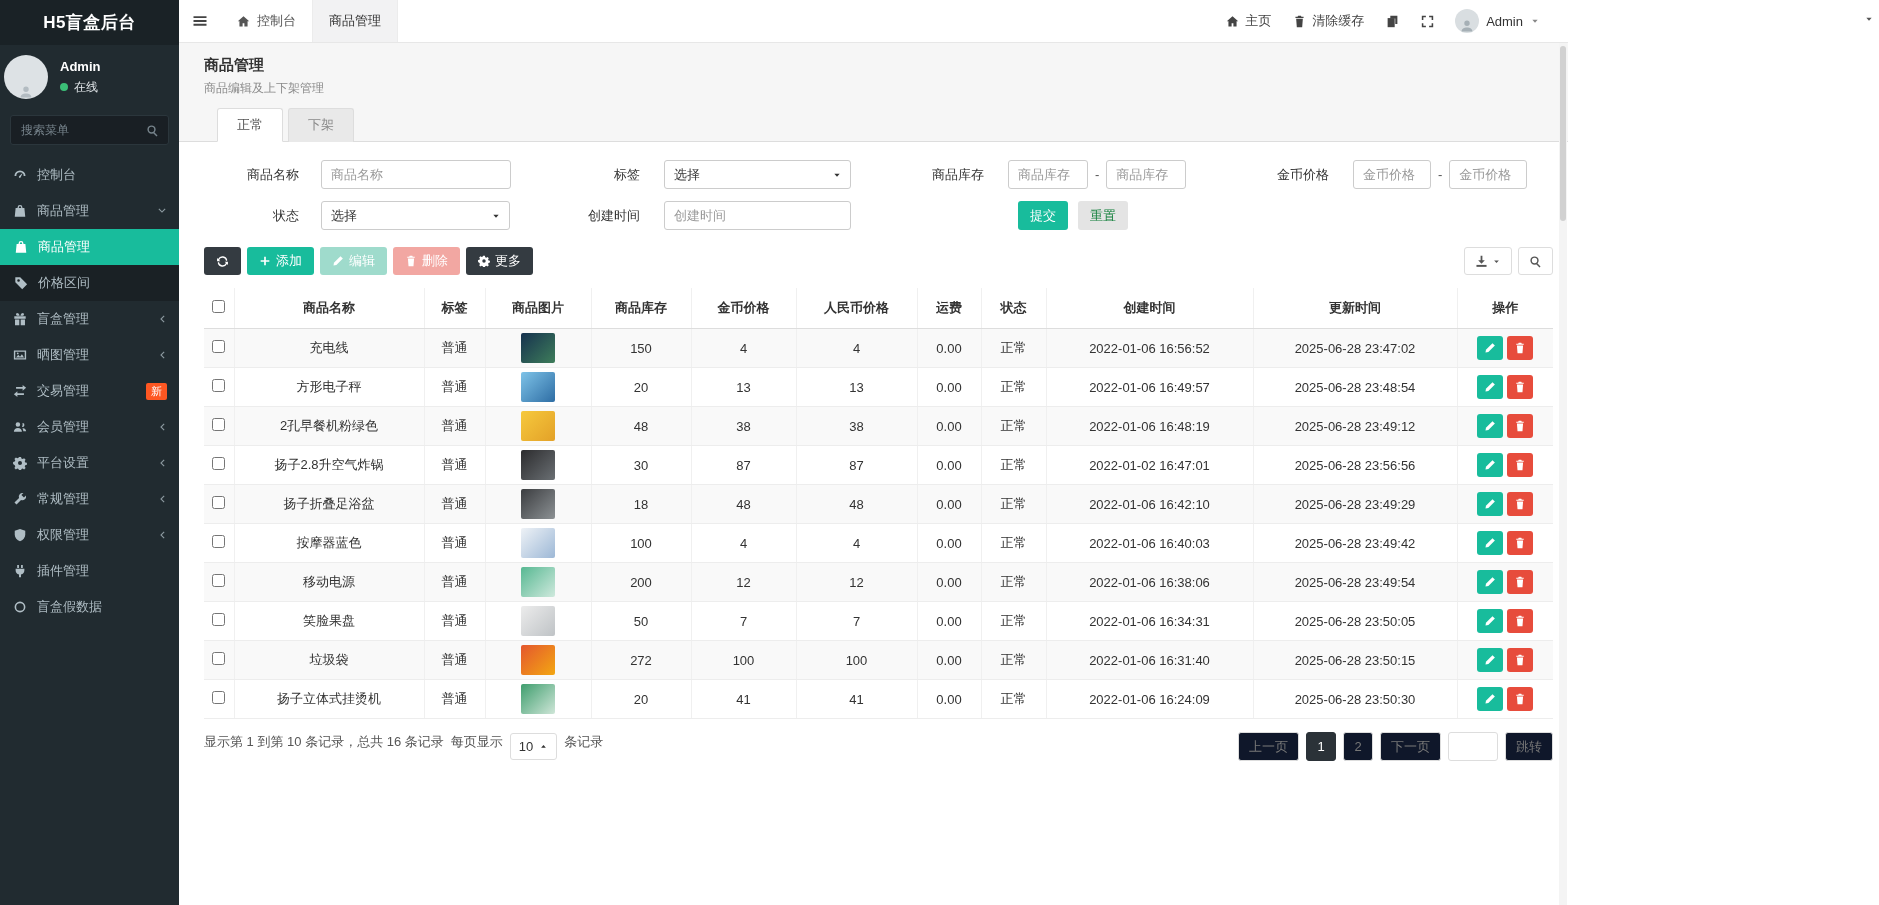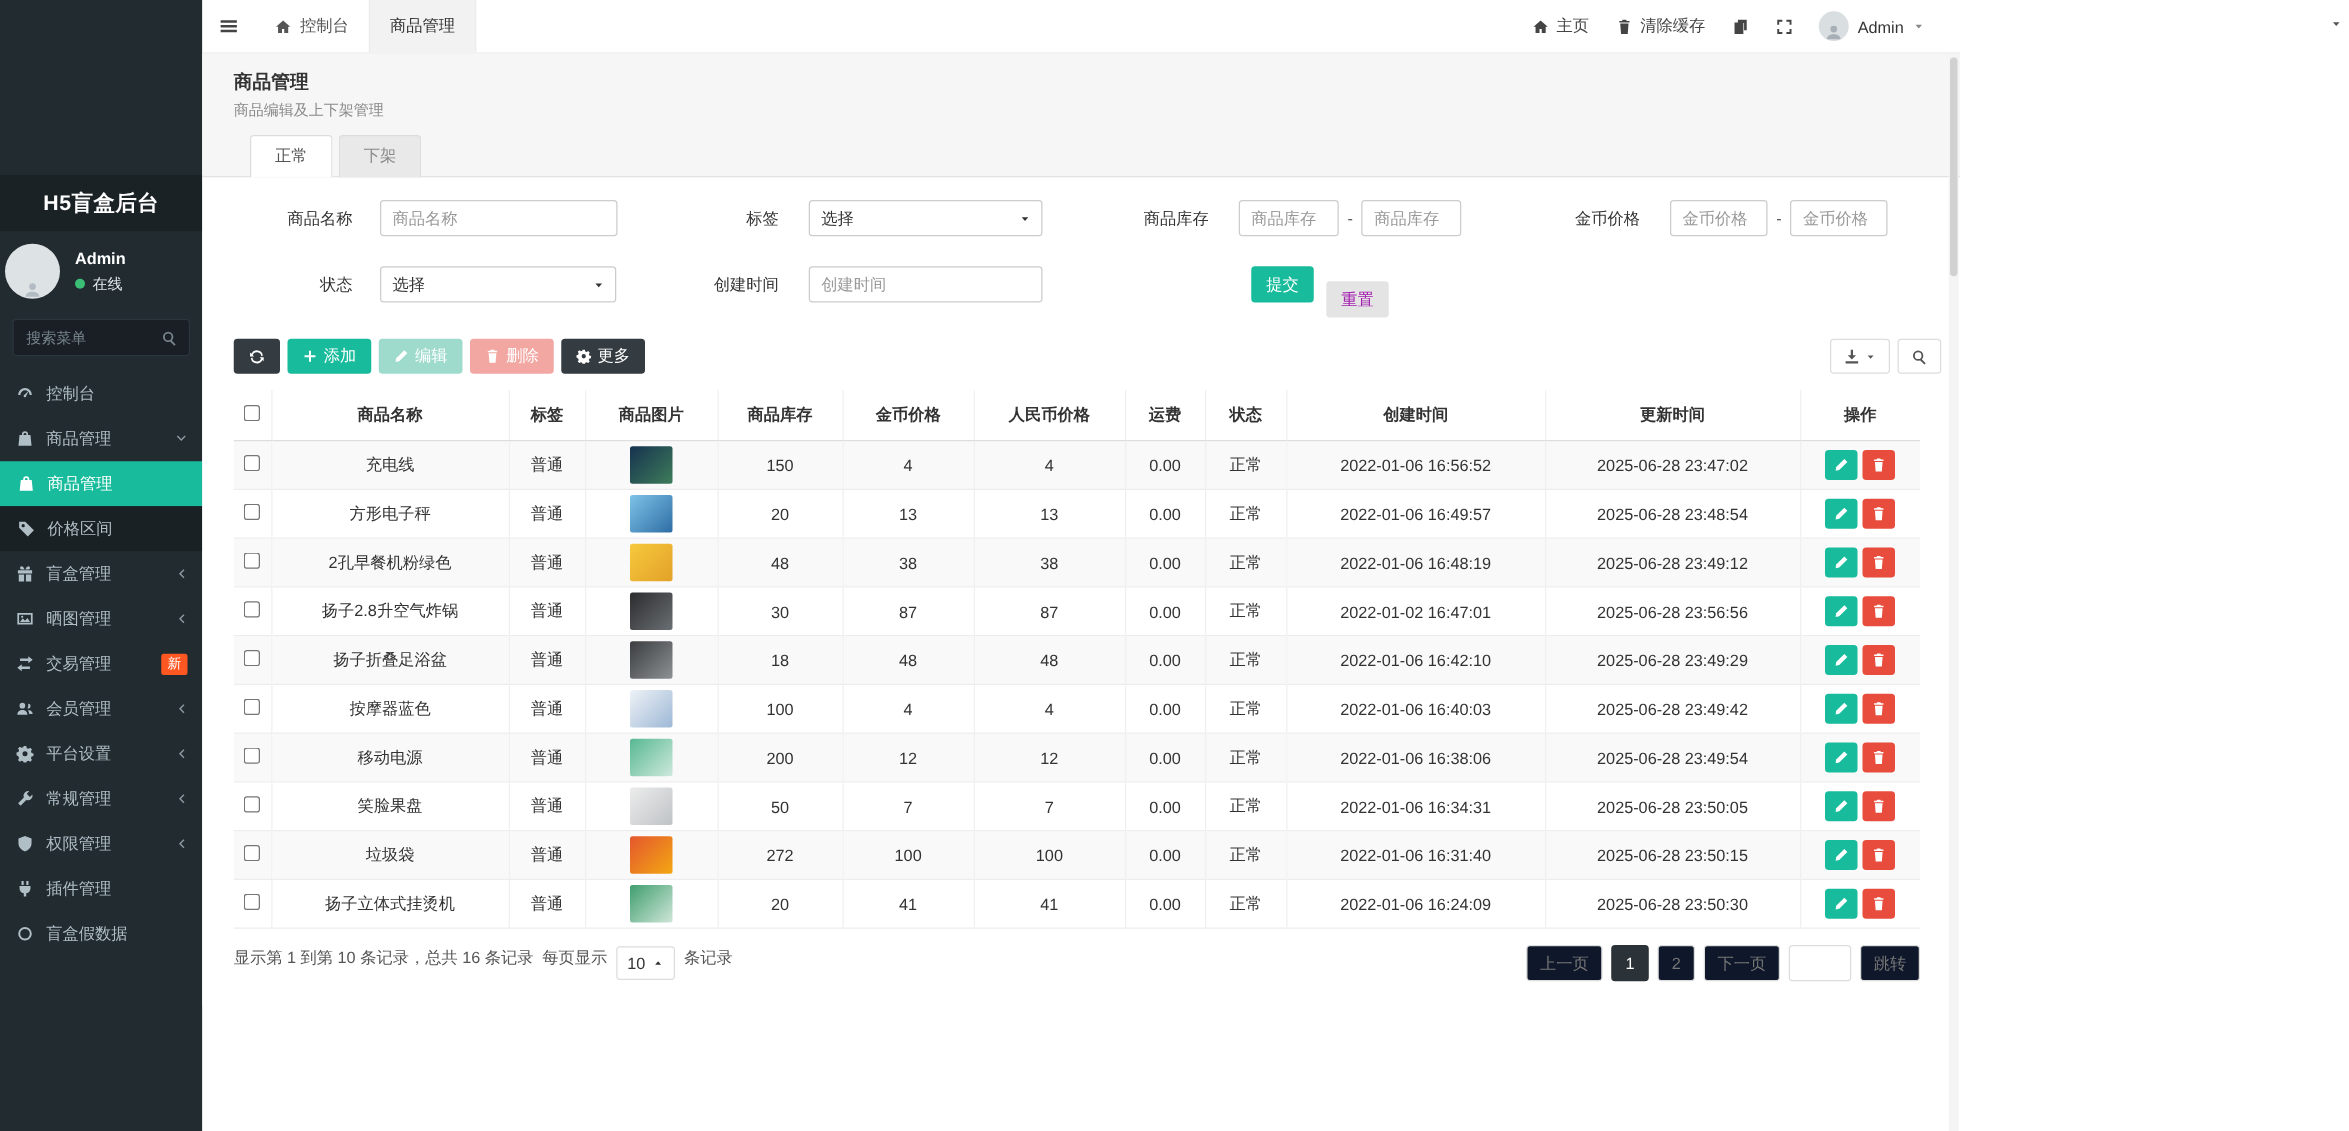--- a/index.html
+++ b/index.html
@@ -2,21 +2,21 @@
 <html><head>
 <meta charset="utf-8">
 <style>
   * { margin:0; padding:0; box-sizing:border-box; }
   html,body { width:1879px; height:905px; overflow:hidden; }
   body { font-family:"Liberation Sans","DejaVu Sans",sans-serif; font-size:13px; color:#333; background:#fff; position:relative; }
 
   .app { display:flex; width:1568px; height:905px; }
 
   
-  .sidebar { width:162px; flex-shrink:0; background:#212b30; color:#b0bec5; display:flex; flex-direction:column;justify-content:center; }
+  .sidebar { width:179px; flex-shrink:0; background:#212b30; color:#b0bec5; display:flex; flex-direction:column; }
   .brand { height:45px; line-height:45px; text-align:center; color:#fff; font-size:17px; font-weight:bold; background:#1a2226; letter-spacing:.5px; }
   .user-panel { display:flex; align-items:center; gap:12px; padding:10px 6px 8px 4px; }
   .avatar-lg { width:44px; height:44px; border-radius:50%; background:#dde2e5; display:flex; align-items:flex-end; justify-content:center; overflow:hidden; color:#b3bcc2; }
   .avatar-lg svg { width:30px; height:30px; }
   .user-name { color:#fff; font-weight:bold; font-size:13px; }
   .user-status { display:flex; align-items:center; gap:6px; margin-top:5px; font-size:12px; color:#e4e9ec; }
   .status-dot { width:8px; height:8px; border-radius:50%; background:#3bbf77; }
   .sidebar-search { margin:8px 10px 12px; display:flex; align-items:center; background:#191f24; border:1px solid #2b363c; border-radius:3px; }
   .sidebar-search input { flex:1; min-width:0; background:transparent; border:0; outline:none; color:#ccc; font-size:12px; padding:7px 10px; }
   .sidebar-search input::placeholder { color:#76838b; }
@@ -64,21 +64,21 @@
   .c3 .f-label { width:126px; margin-right:24px; }
   .c4 .f-label { width:121px; margin-right:24px; }
   .f-input { height:29px; border:1px solid #ccc; border-radius:3px; padding:0 9px; font-size:13px; color:#333; outline:none; background:#fff; }
   .f-input::placeholder { color:#999; }
   .w190 { width:190px; } .w187 { width:187px; } .w80 { width:80px; } .w78 { width:78px; }
   .f-select { height:29px; border:1px solid #ccc; border-radius:3px; background:#fff; display:flex; align-items:center; justify-content:space-between; padding:0 8px 0 9px; color:#333; cursor:pointer; }
   .dash { margin:0 7px; color:#555; }
   .f-buttons { gap:10px; }
   .btn { height:29px; border:0; border-radius:3px; padding:0 12px; font-size:13px; cursor:pointer; display:inline-flex; align-items:center; gap:5px; }
   .btn-submit { background:#18bc9c; color:#fff; }
-  .btn-reset { background:#e4e4e4; color:#a21caf;margin-top:24px; }
+  .btn-reset { background:#e4e4e4; color:#15803d; }
 
   
   .toolbar { display:flex; align-items:center; gap:6px; margin-bottom:13px; }
   .tb-btn { height:28px; border:0; border-radius:3px; padding:0 12px; color:#fff; font-size:13px; display:inline-flex; align-items:center; gap:5px; cursor:pointer; }
   .tb-dark { background:#343b41; }
   .tb-add { background:#18bc9c; }
   .tb-edit { background:#9fdbcc; cursor:default; }
   .tb-del { background:#f2a7a2; cursor:default; }
   .tb-right { margin-left:auto; display:flex; gap:6px; }
   .tb-ghost { height:28px; background:#fff; border:1px solid #ddd; border-radius:3px; color:#555; padding:0 10px; display:inline-flex; align-items:center; gap:4px; cursor:pointer; }

